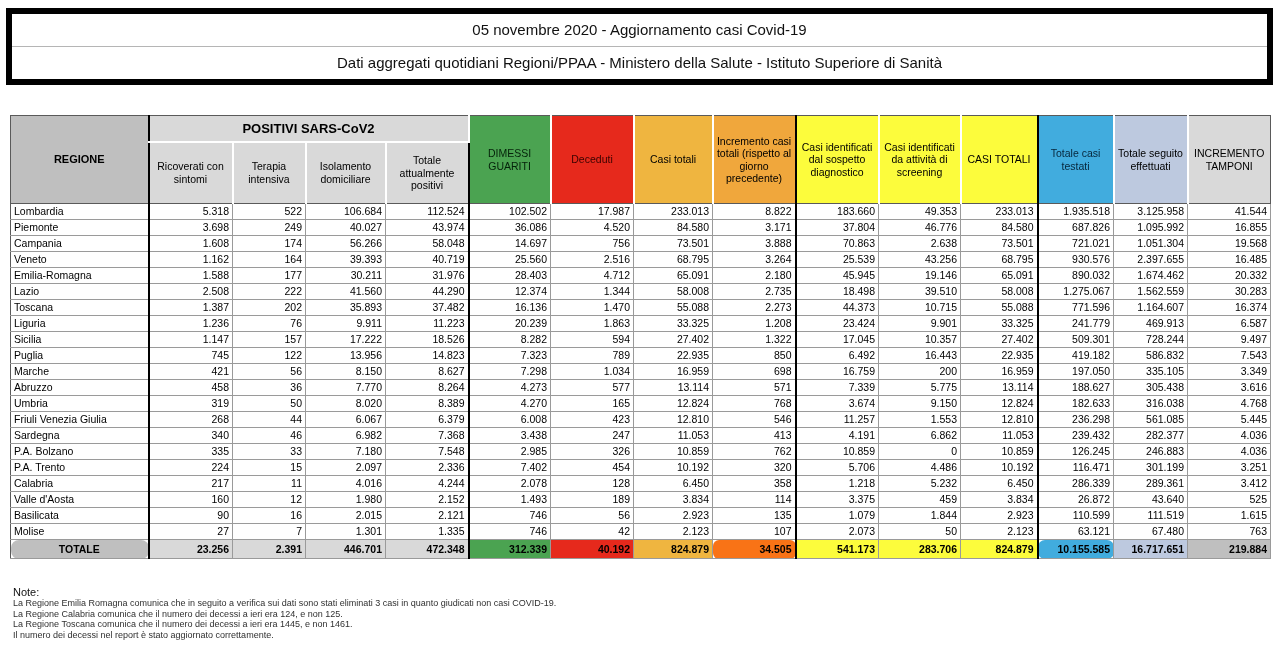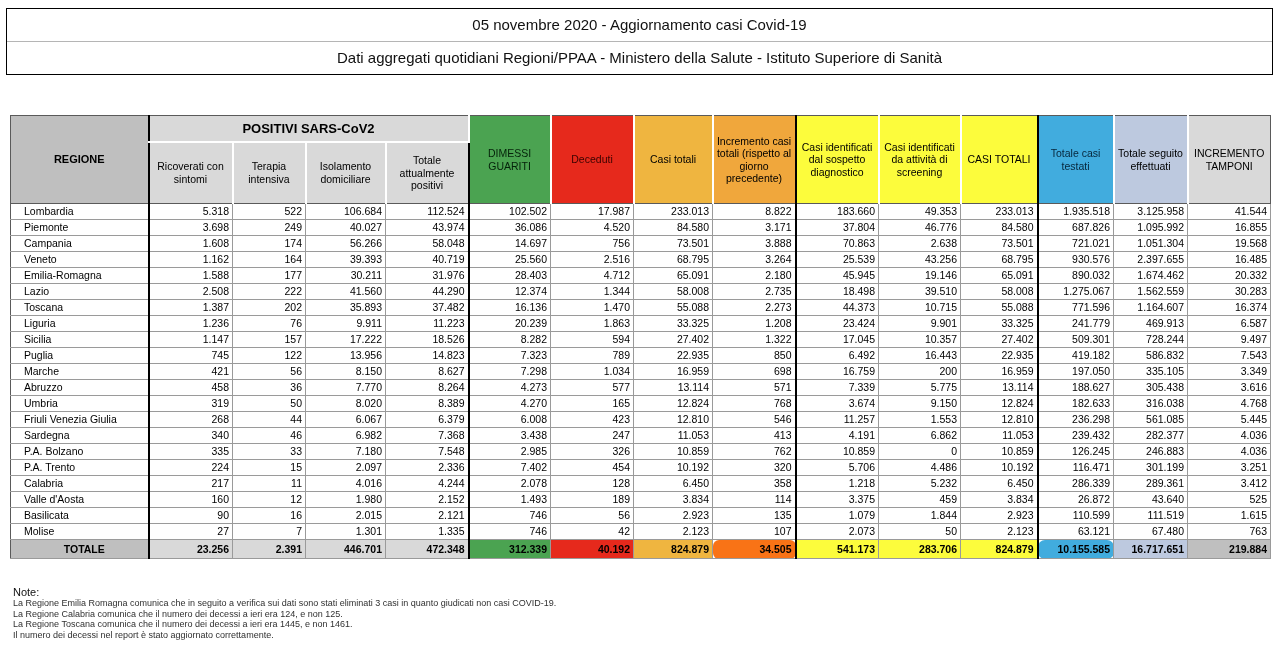--- a/index.html
+++ b/index.html
@@ -4,21 +4,21 @@
 <style>
   * { box-sizing: border-box; }
   html,body { margin:0; padding:0; }
   body {
     width:1280px; height:657px; position:relative;
     background:#ffffff; font-family:"Liberation Sans", sans-serif; color:#000;
   }
   
   .title-box {
     position:absolute; left:6px; top:8px; width:1267px;
-    border:1px solid #000000; background:#fff;
+    border:6px solid #000000; background:#fff;
   }
   .title-line {
     text-align:center; font-size:15px; padding:7px 0 8px; color:#111;
   }
   .title-line.first { border-bottom:1px solid #b5b5b5; }
   
   .table-wrap { position:absolute; left:10px; top:115px; }
   table {
     border-collapse:collapse; table-layout:fixed; width:1260px;
     font-size:10.5px; border:1px solid #5a5a5a;
@@ -41,24 +41,24 @@
   th.bg-orange { background:#F0A73C; }
   th.bg-yellow { background:#FCFC3C; }
   th.bg-blue   { background:#41ACDE; color:#06263b; }
   th.bg-lightblue { background:#BDC9DF; }
   tbody td {
     border-right:1px solid #9a9a9a; border-bottom:1px solid #9a9a9a;
     height:15px; padding:0 3px 0 2px; white-space:nowrap; overflow:hidden;
     line-height:15px; background:#fff;
   }
   td.num { text-align:right; }
-  td.region { text-align:left; padding-left:13px; }
+  td.region { text-align:left; padding-left:3px; }
   td.thick-left { border-left:2px solid #000; }
   tr.total td { font-weight:700; height:18px; line-height:18px; background:#D9D9D9; border-top:1px solid #6a6a6a; }
-  tr.total td.region { text-align:center; background:#BFBFBF; }
+  tr.total td.region { text-align:center; background:#BFBFBF;border-radius:8px; }
   tr.total td.bg-green  { background:#4BA351; }
   tr.total td.bg-red    { background:#E6291C; }
   tr.total td.bg-amber  { background:#EFB540; }
   tr.total td.bg-orange { background:#f97316;border-radius:6px; }
   tr.total td.bg-yellow { background:#FCFC3C; }
   tr.total td.bg-blue   { background:#41ACDE;border-radius:7px; }
   tr.total td.bg-lightblue { background:#BDC9DF; }
   tr.total td.bg-gray2  { background:#BFBFBF; }
   
   .notes { position:absolute; left:13px; top:586px; }

